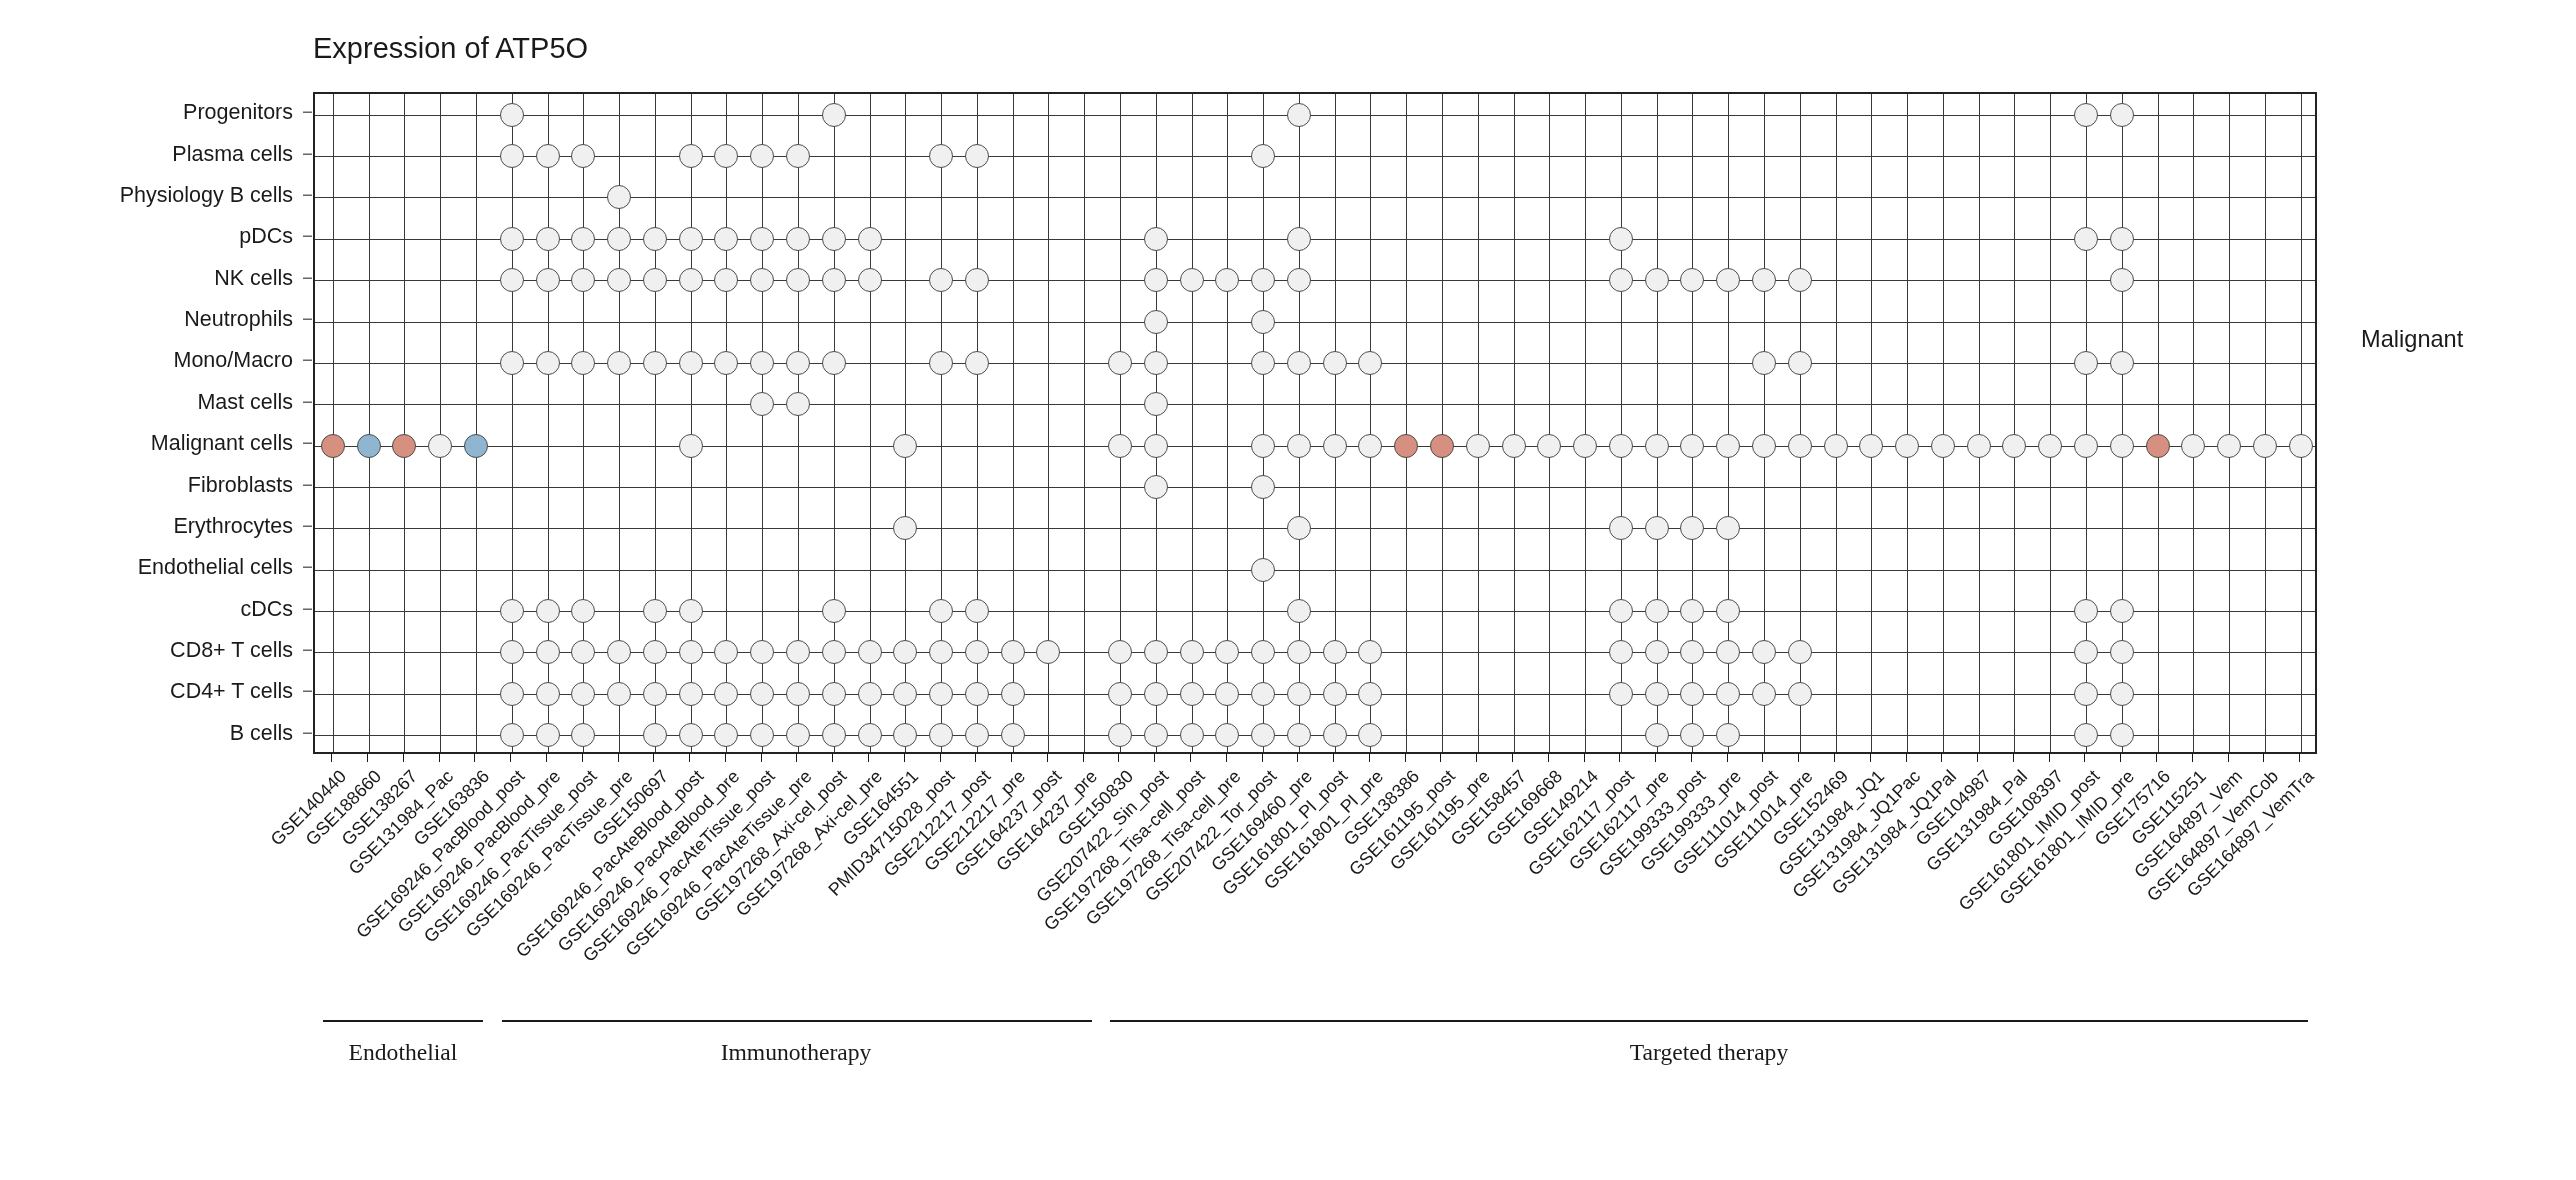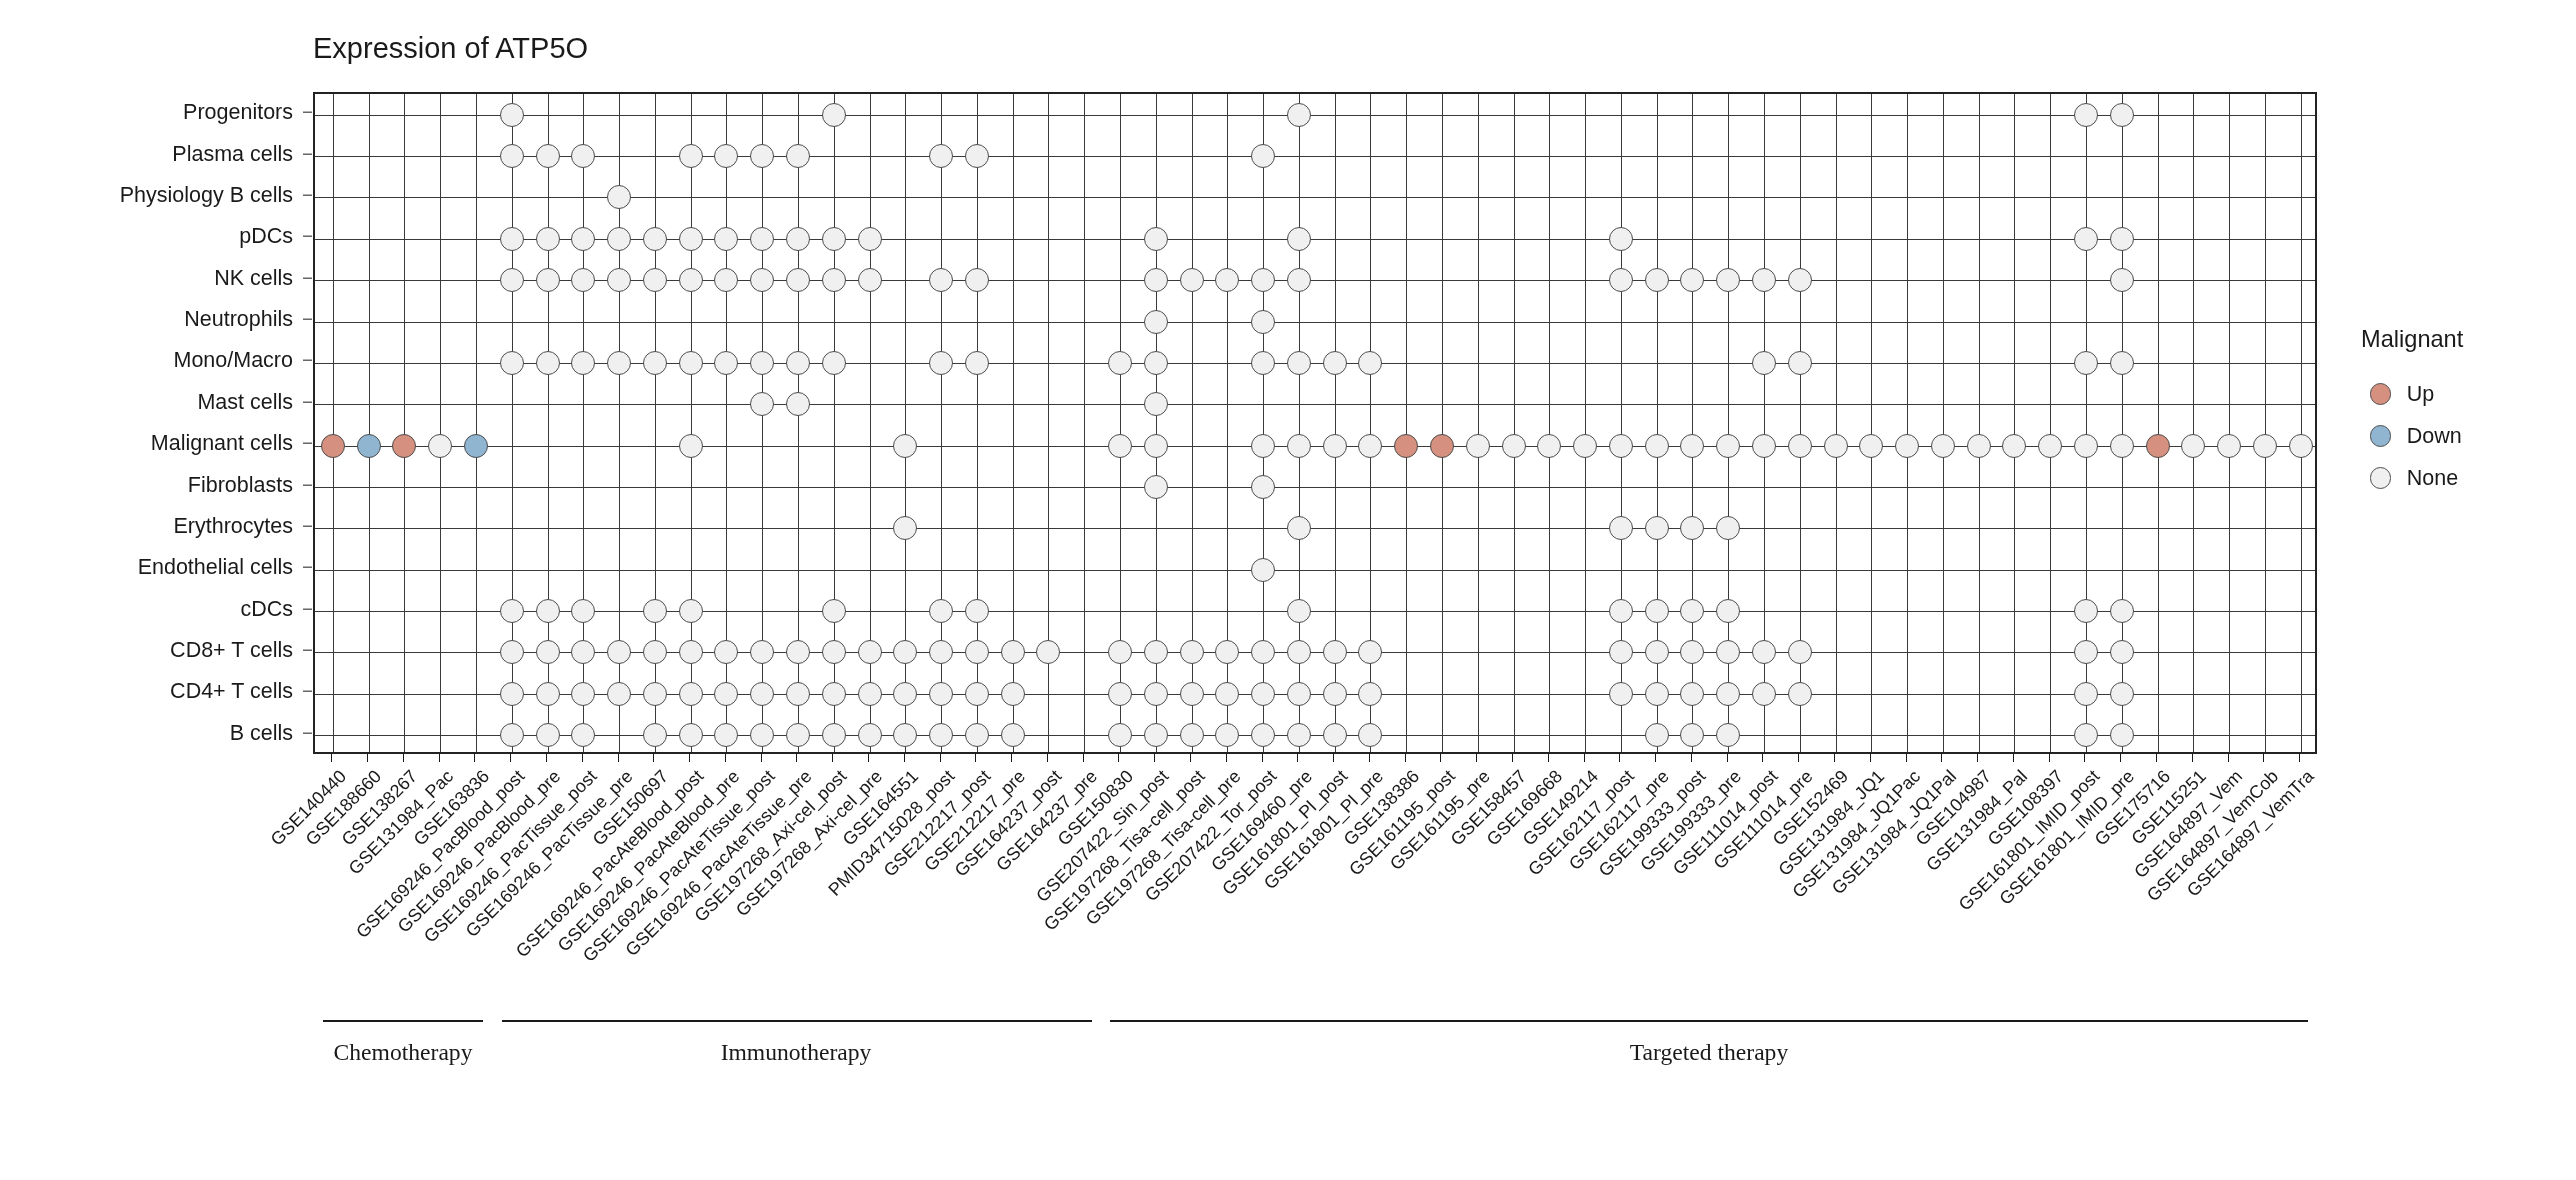--- a/index.html
+++ b/index.html
@@ -604,39 +604,25 @@
       <div class="xlab" style="left: auto; top: 766px; right: 380px; transform-origin: right top; transform: rotate(-45deg);">GSE115251</div>
       <div class="xtick" style="left: 2228px;"></div>
       <div class="xlab" style="left: auto; top: 766px; right: 344px; transform-origin: right top; transform: rotate(-45deg);">GSE164897_Vem</div>
       <div class="xtick" style="left: 2263px;"></div>
       <div class="xlab" style="left: auto; top: 766px; right: 308px; transform-origin: right top; transform: rotate(-45deg);">GSE164897_VemCob</div>
       <div class="xtick" style="left: 2299px;"></div>
       <div class="xlab" style="left: auto; top: 766px; right: 273px; transform-origin: right top; transform: rotate(-45deg);">GSE164897_VemTra</div>
     </div>
   <div id="groups">
       <div class="gbar" style="left: 323px; width: 160px; top: 1020px;"></div>
-      <div class="glabel" style="left: 403px; top: 1039px;">Chemotherapy</div>
+      <div class="glabel" style="left: 403px; top: 1039px;">Endothelial</div>
       <div class="gbar" style="left: 502px; width: 590px; top: 1020px;"></div>
       <div class="glabel" style="left: 796px; top: 1039px;">Immunotherapy</div>
       <div class="gbar" style="left: 1110px; width: 1198px; top: 1020px;"></div>
       <div class="glabel" style="left: 1709px; top: 1039px;">Targeted therapy</div>
     </div>
 
   <div id="legend">
     <div id="legend-title">Malignant</div>
-    <div id="legend-items">
-        <div class="legend-row">
-          <span class="legend-swatch" style="background: rgb(214, 144, 127);"></span>
-          <span class="legend-label">Up</span>
-        </div>
-        <div class="legend-row">
-          <span class="legend-swatch" style="background: rgb(143, 181, 209);"></span>
-          <span class="legend-label">Down</span>
-        </div>
-        <div class="legend-row">
-          <span class="legend-swatch" style="background: rgb(240, 240, 240);"></span>
-          <span class="legend-label">None</span>
-        </div>
-      </div>
   </div>
 
 </div>
 
 
 </body></html>

